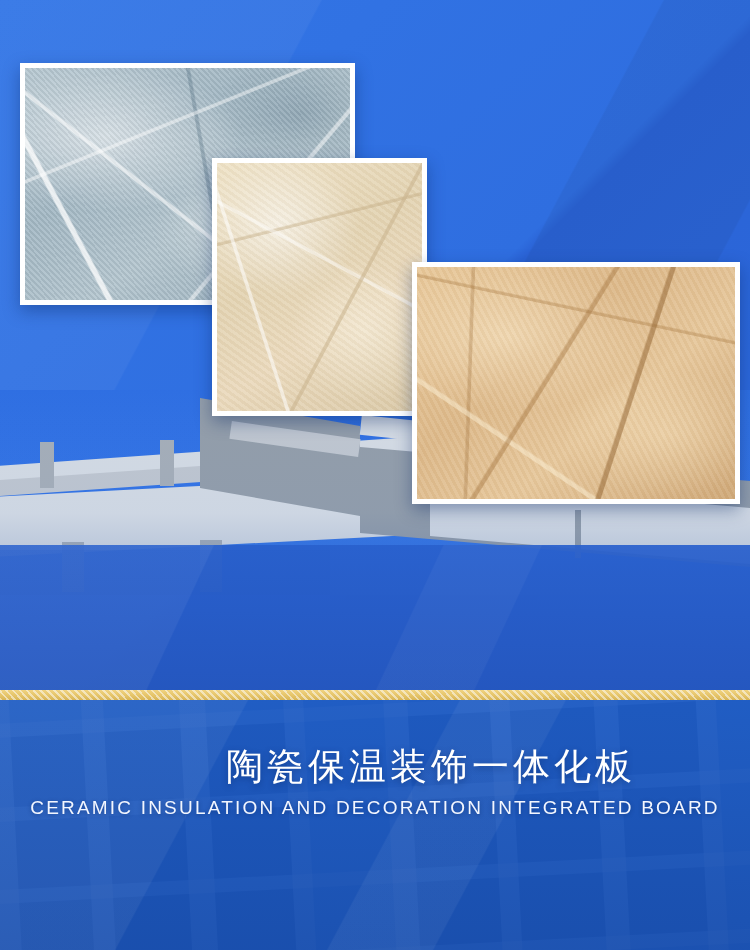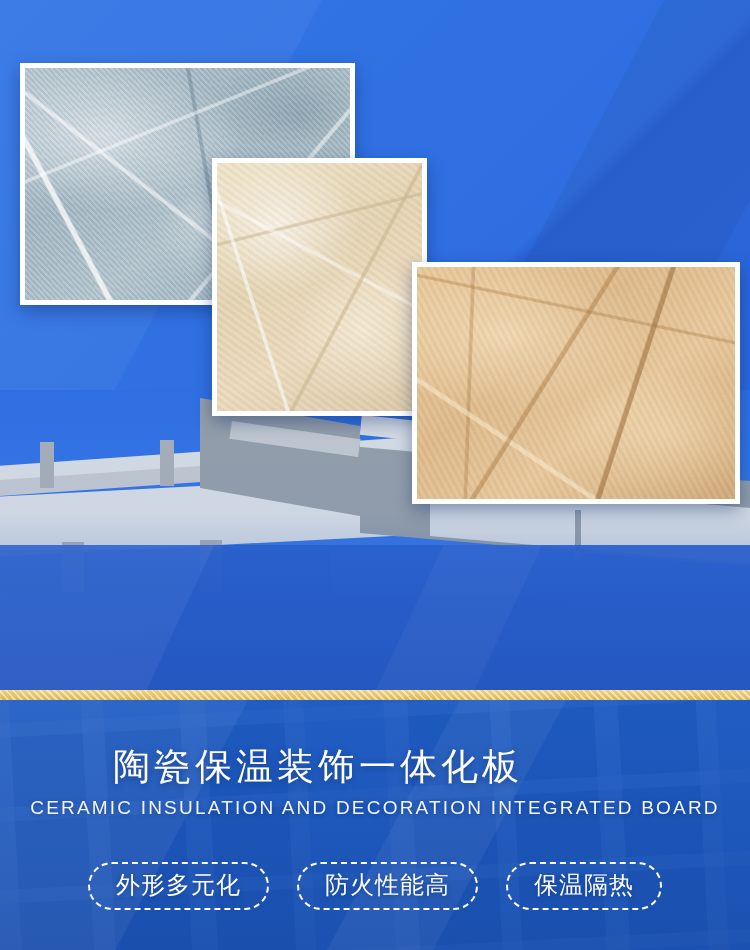--- a/index.html
+++ b/index.html
@@ -149,21 +149,21 @@
   .win{position:absolute;background:rgba(10,55,130,.32);}
   .photo-bottom .tint{
     position:absolute;inset:0;
     background:
       linear-gradient(118deg,rgba(255,255,255,.055) 0 28%,rgba(0,0,0,0) 28.2% 52%,rgba(255,255,255,.05) 52.2% 64%,rgba(0,0,0,0) 64.2% 100%),
       linear-gradient(180deg,rgba(32,92,200,.72) 0%,rgba(26,78,175,.80) 100%);
   }
 
   
   .sub-zh{
-    position:absolute;left:0;top:742px;width:636px;text-align:center;
+    position:absolute;left:0;top:742px;width:636px;text-align:right;
     font-family:"DejaVu Sans","Liberation Sans",sans-serif;
     font-size:37px;color:#ffffff;letter-spacing:4px;font-weight:400;
     text-shadow:0 2px 6px rgba(8,35,90,.45);
   }
   .sub-en{
     position:absolute;left:0;top:797px;width:750px;text-align:center;
     font-size:19px;color:#f2f6ff;letter-spacing:2.2px;font-weight:400;
     text-shadow:0 1px 4px rgba(8,35,90,.45);
   }
 
@@ -261,19 +261,14 @@
       <div class="win" style="left:454px;top:214px;width:82px;height:64px;"></div>
       <div class="win" style="left:556px;top:214px;width:84px;height:64px;"></div>
       <div class="win" style="left:664px;top:214px;width:78px;height:64px;"></div>
     </div>
     <div class="tint"></div>
   </div>
 
   <div class="sub-zh">陶瓷保温装饰一体化板</div>
   <div class="sub-en">CERAMIC INSULATION AND DECORATION INTEGRATED BOARD</div>
 
-  <div class="pills">
-    <div class="pill">外形多元化</div>
-    <div class="pill">防火性能高</div>
-    <div class="pill">保温隔热</div>
-  </div>
 
 </div>
 
 </body></html>

